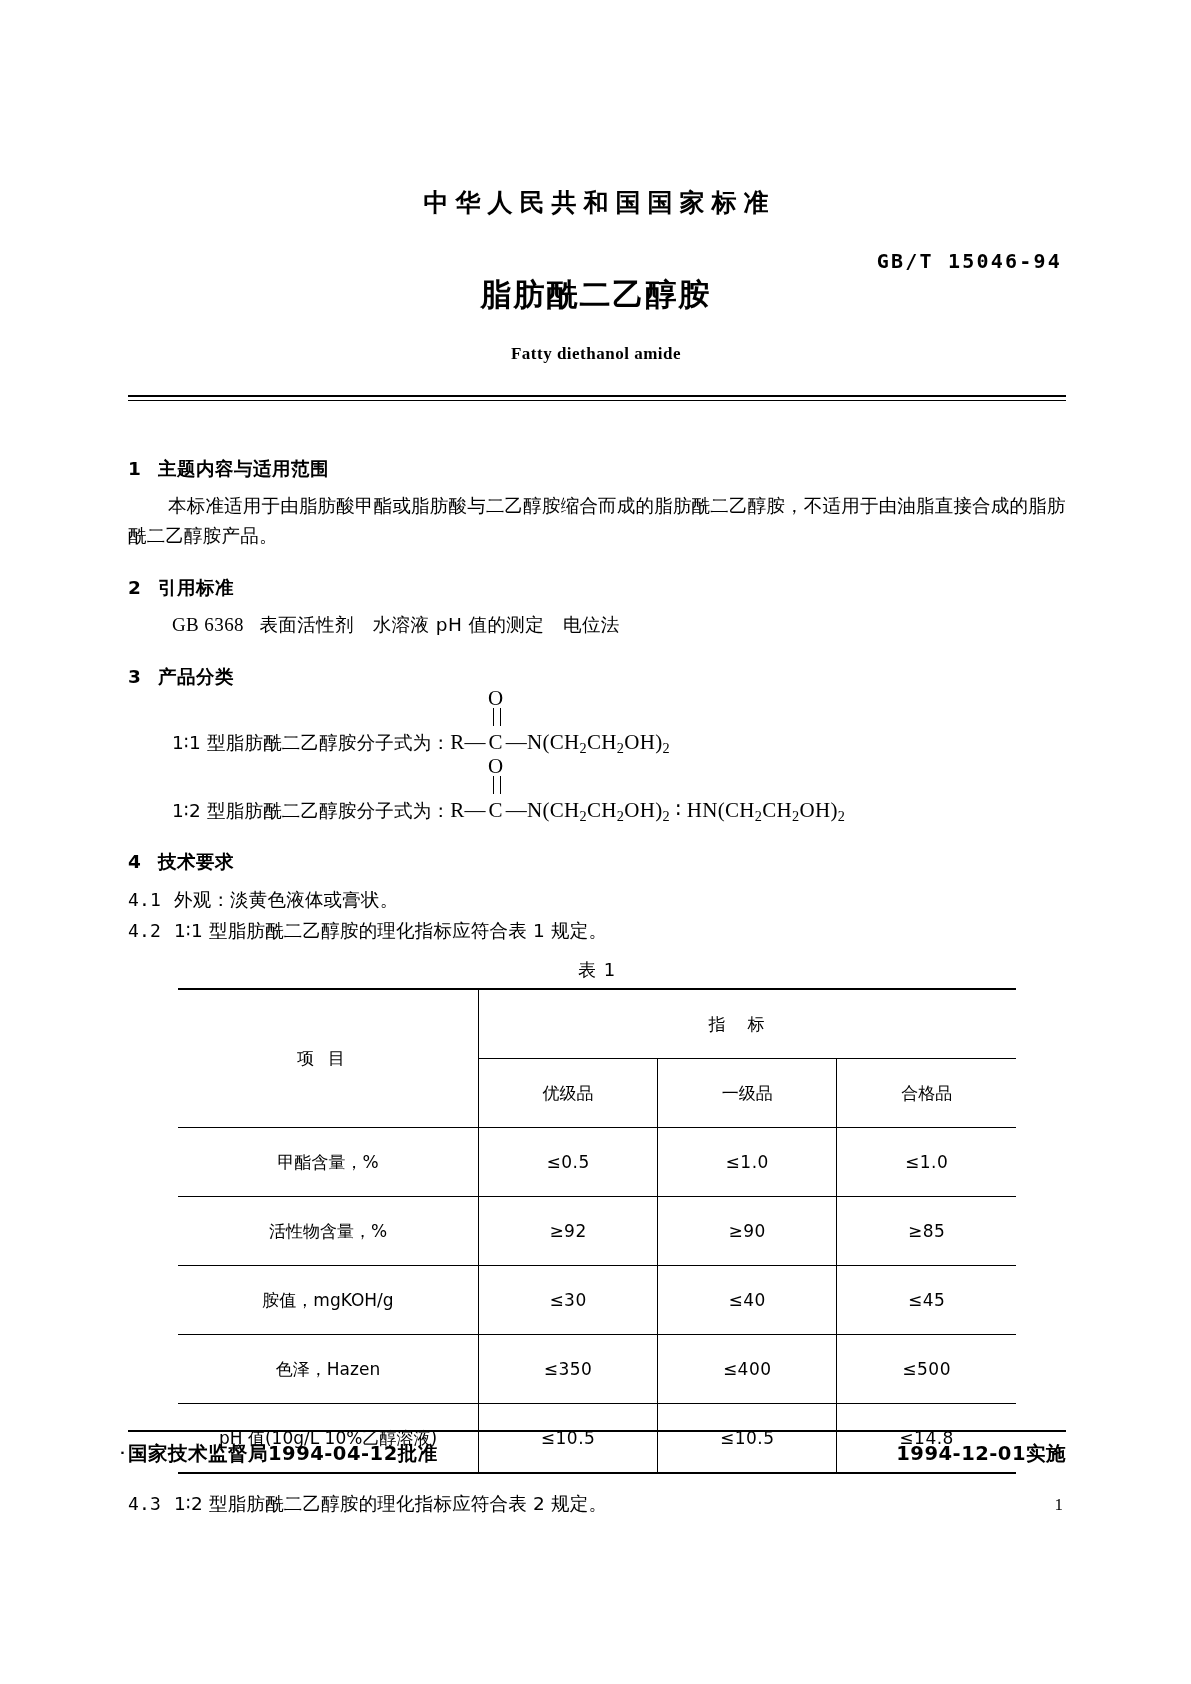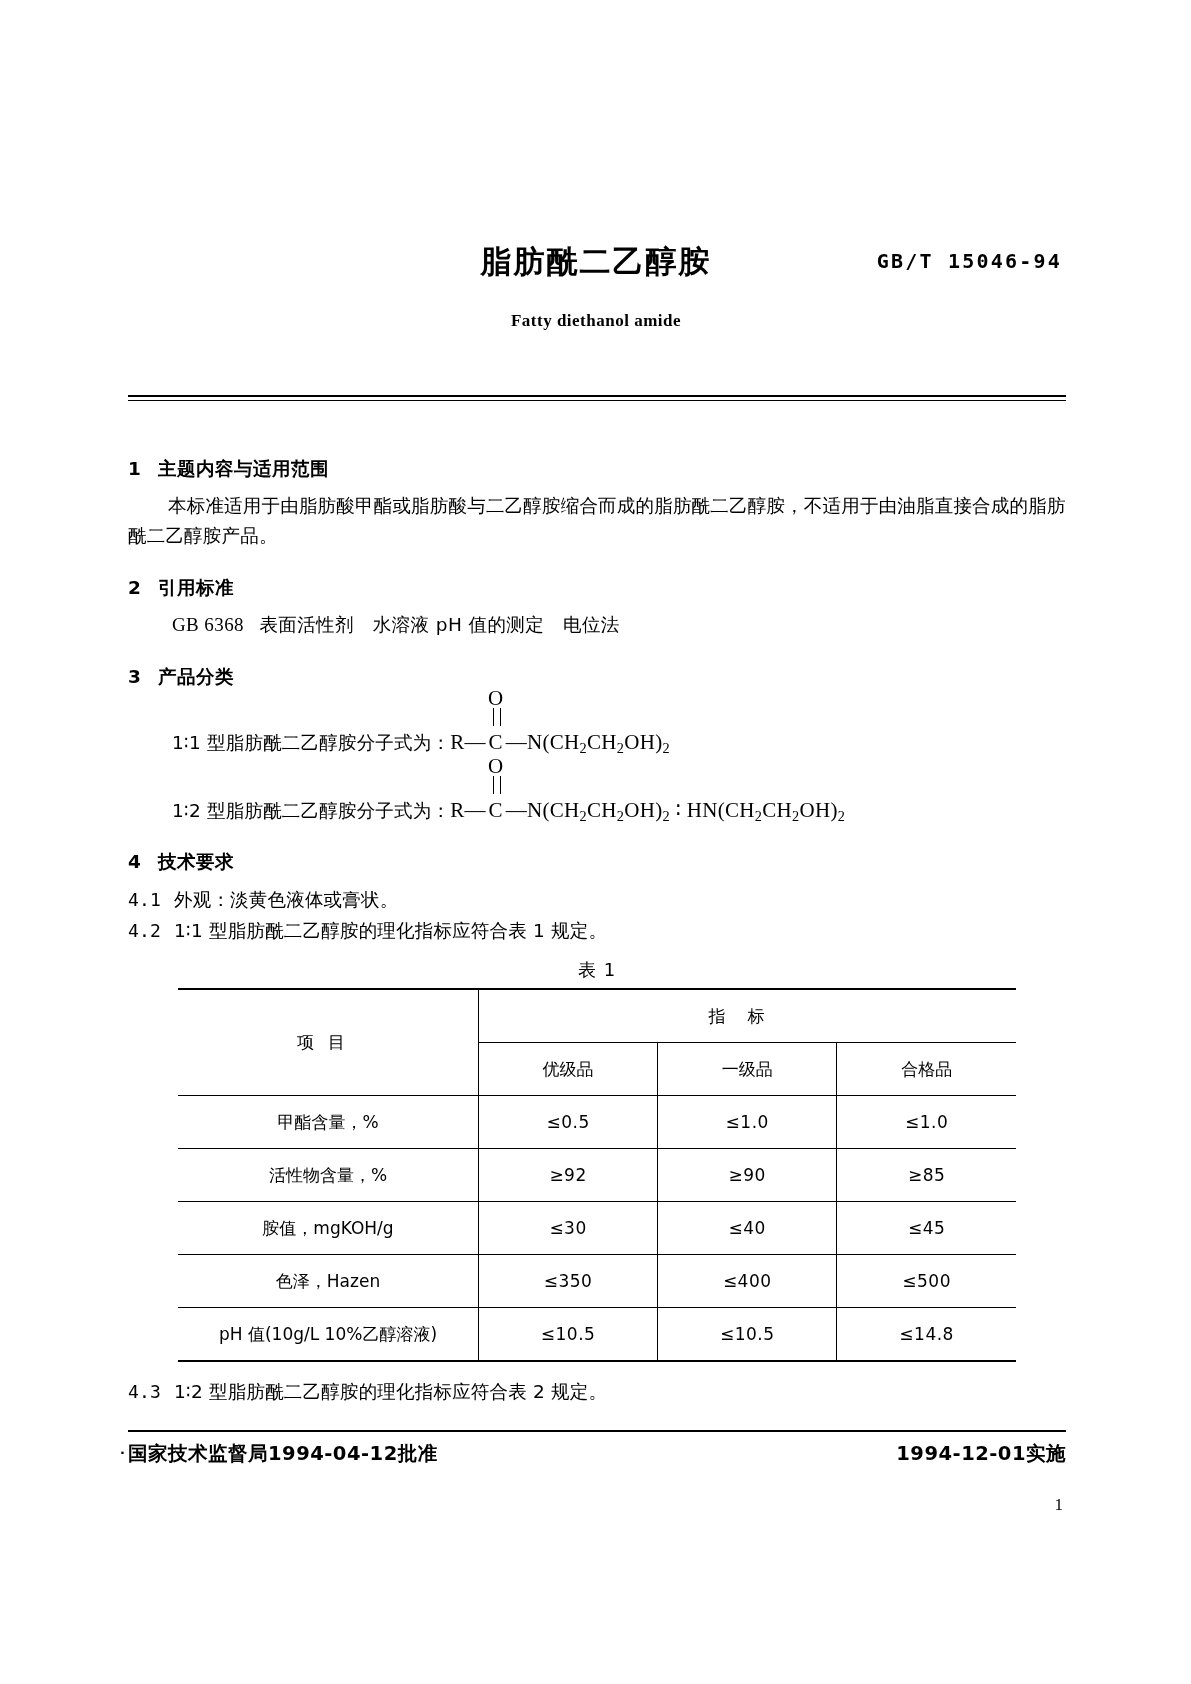--- a/index.html
+++ b/index.html
@@ -198,21 +198,21 @@
     border-left: 1.2px solid #000;
     border-right: 1.2px solid #000;
     border-top: 1px solid #000;
     border-bottom: 1px solid #000;
     text-align: center;
     vertical-align: middle;
     font-family: "DejaVu Sans", "Liberation Sans", sans-serif;
     font-weight: normal;
     font-size: 17px;
     height: 44px;
-    padding: 4px 4px;
+    padding: 12px 4px;
   }
   table.spec tr.hdr-top td { border-top: 2.6px solid #000; }
   table.spec tr:last-child td { border-bottom: 2.6px solid #000; }
   table.spec td.col-item { border-left: none; }
   table.spec td.col-last { border-right: none; }
   td.item-head {
     letter-spacing: 14px;
     padding-left: 14px;
     font-size: 17.5px;
   }
@@ -260,20 +260,21 @@
     font-family: "Liberation Serif", "DejaVu Serif", serif;
     font-size: 17px;
   }
 </style>
 </head>
 <body>
 
 <div class="page">
 
   <div class="masthead">
+    <div class="gb-national-title">中华人民共和国国家标准</div>
     <div class="std-number">GB/T 15046-94</div>
     <div class="doc-title-cn">脂肪酰二乙醇胺</div>
     <div class="doc-title-en">Fatty diethanol amide</div>
   </div>
 
   <div class="rule-top"></div>
 
   <div class="content">
 
     <div class="h-sec">

